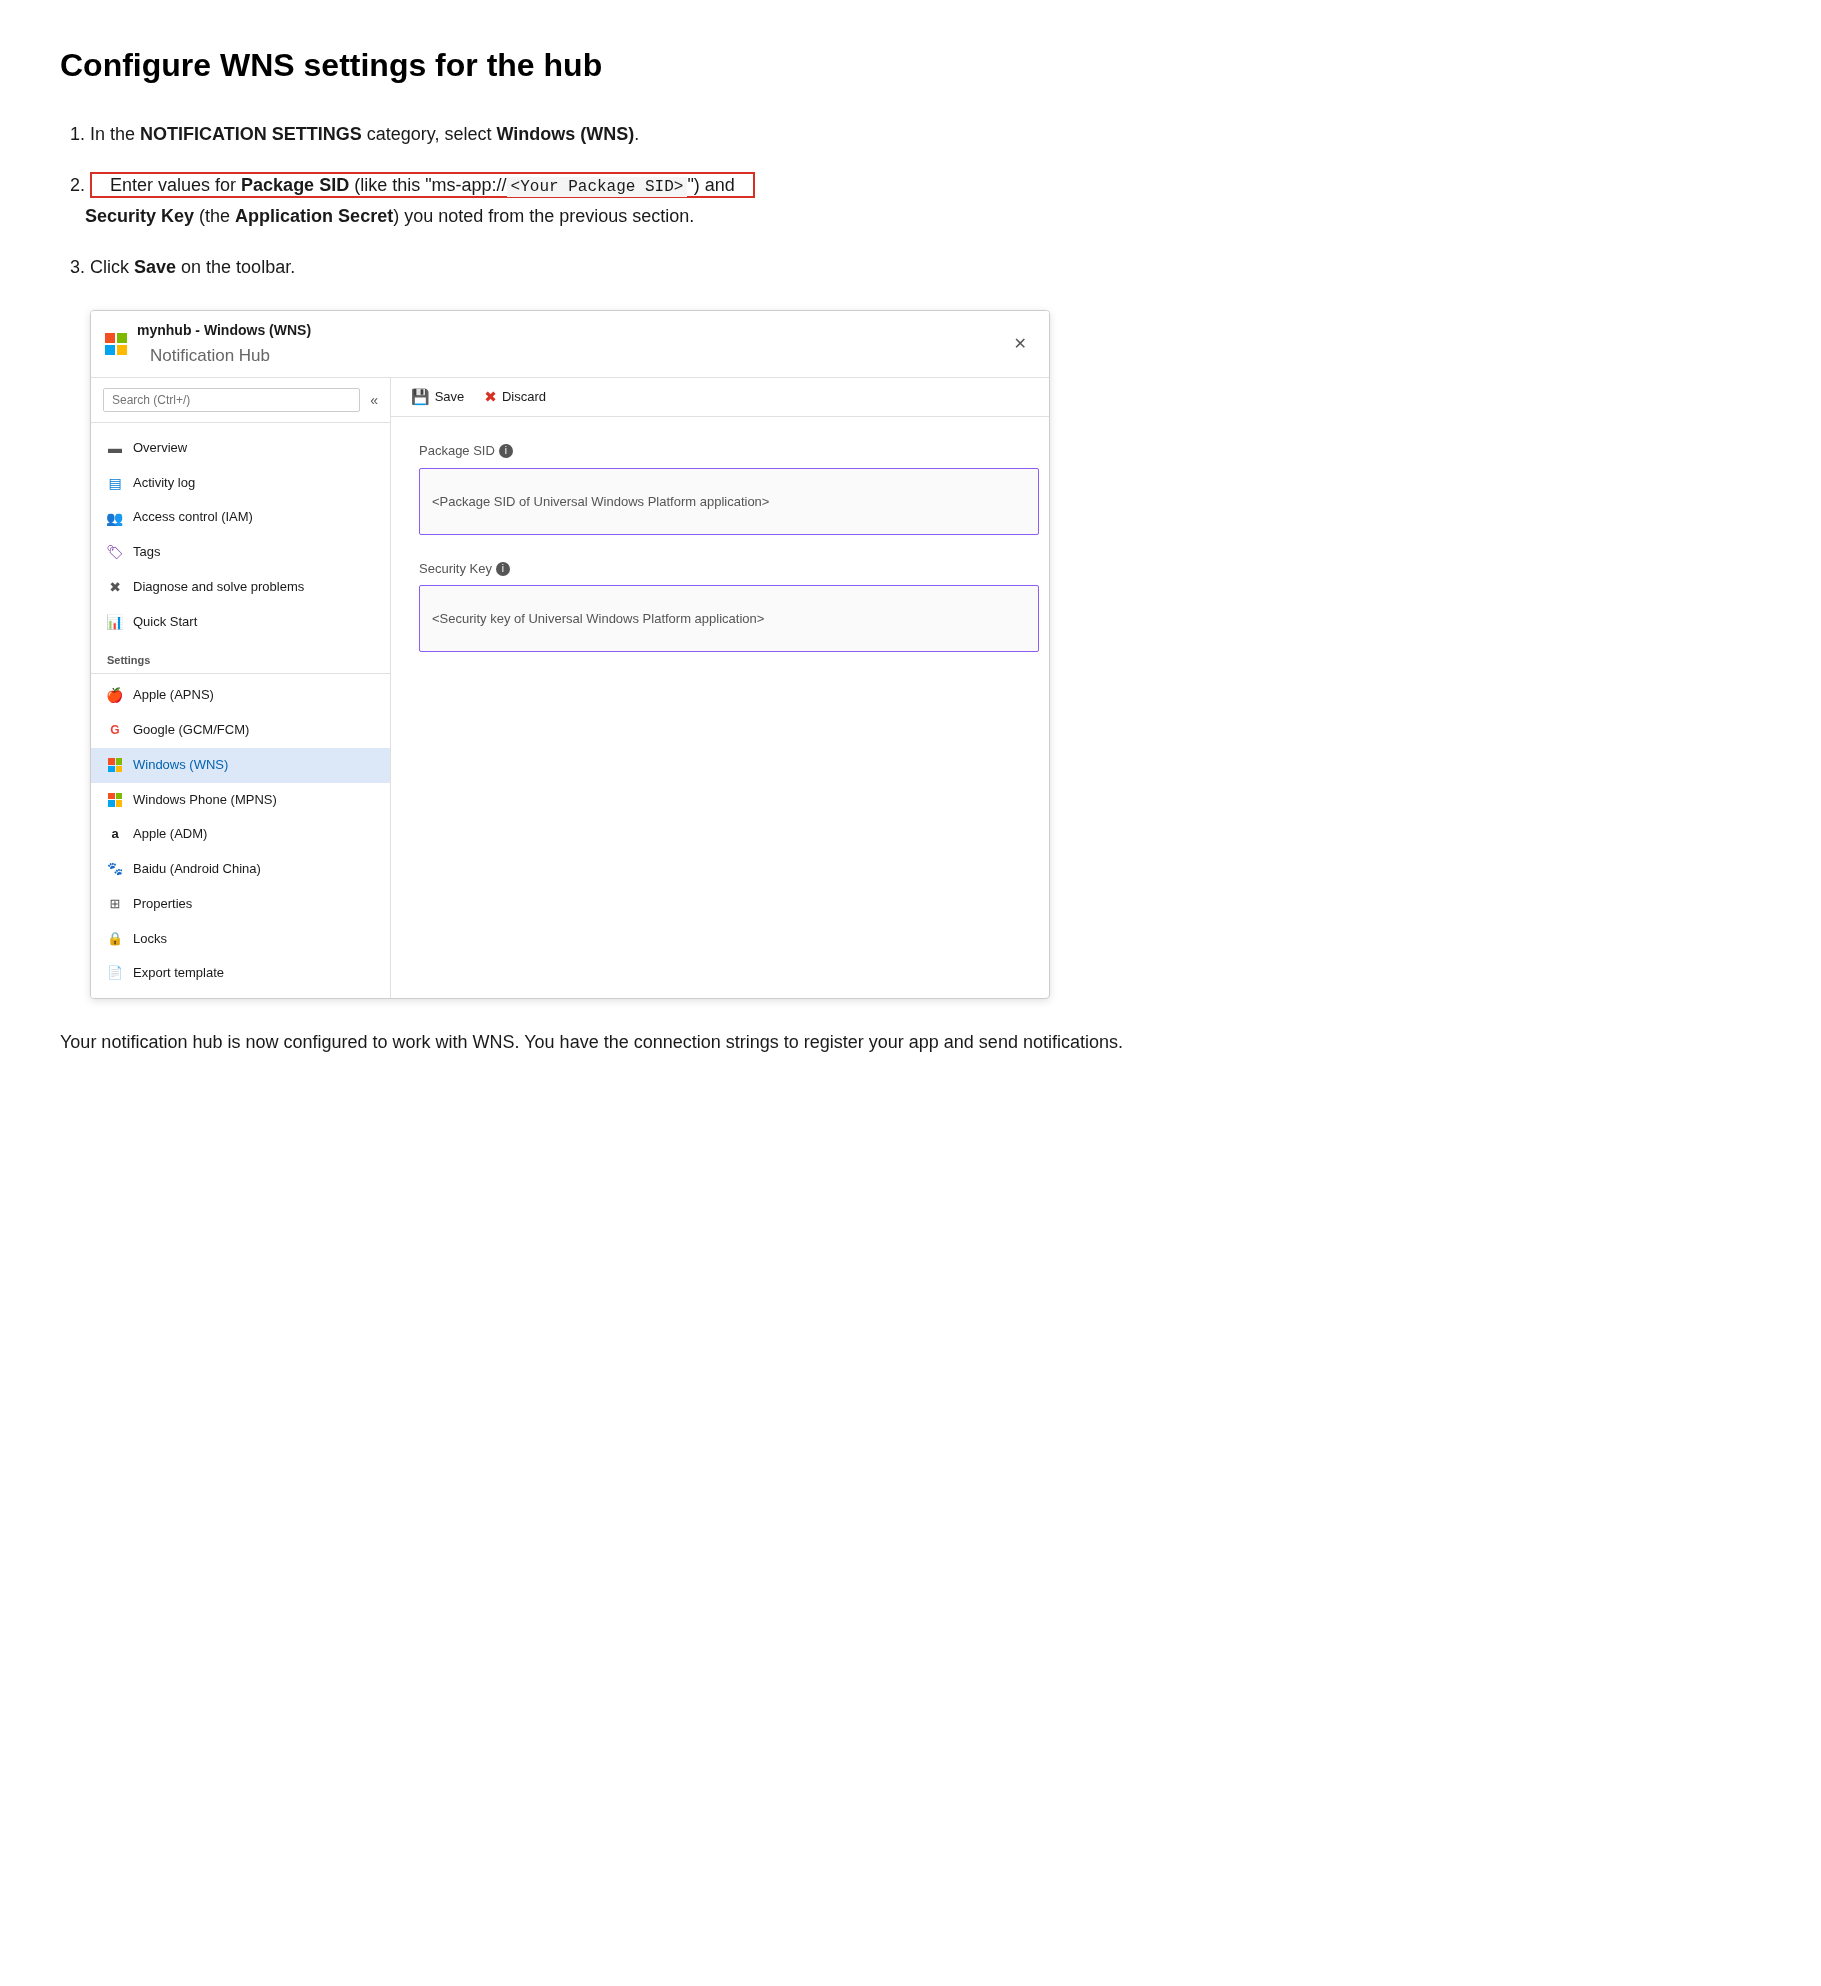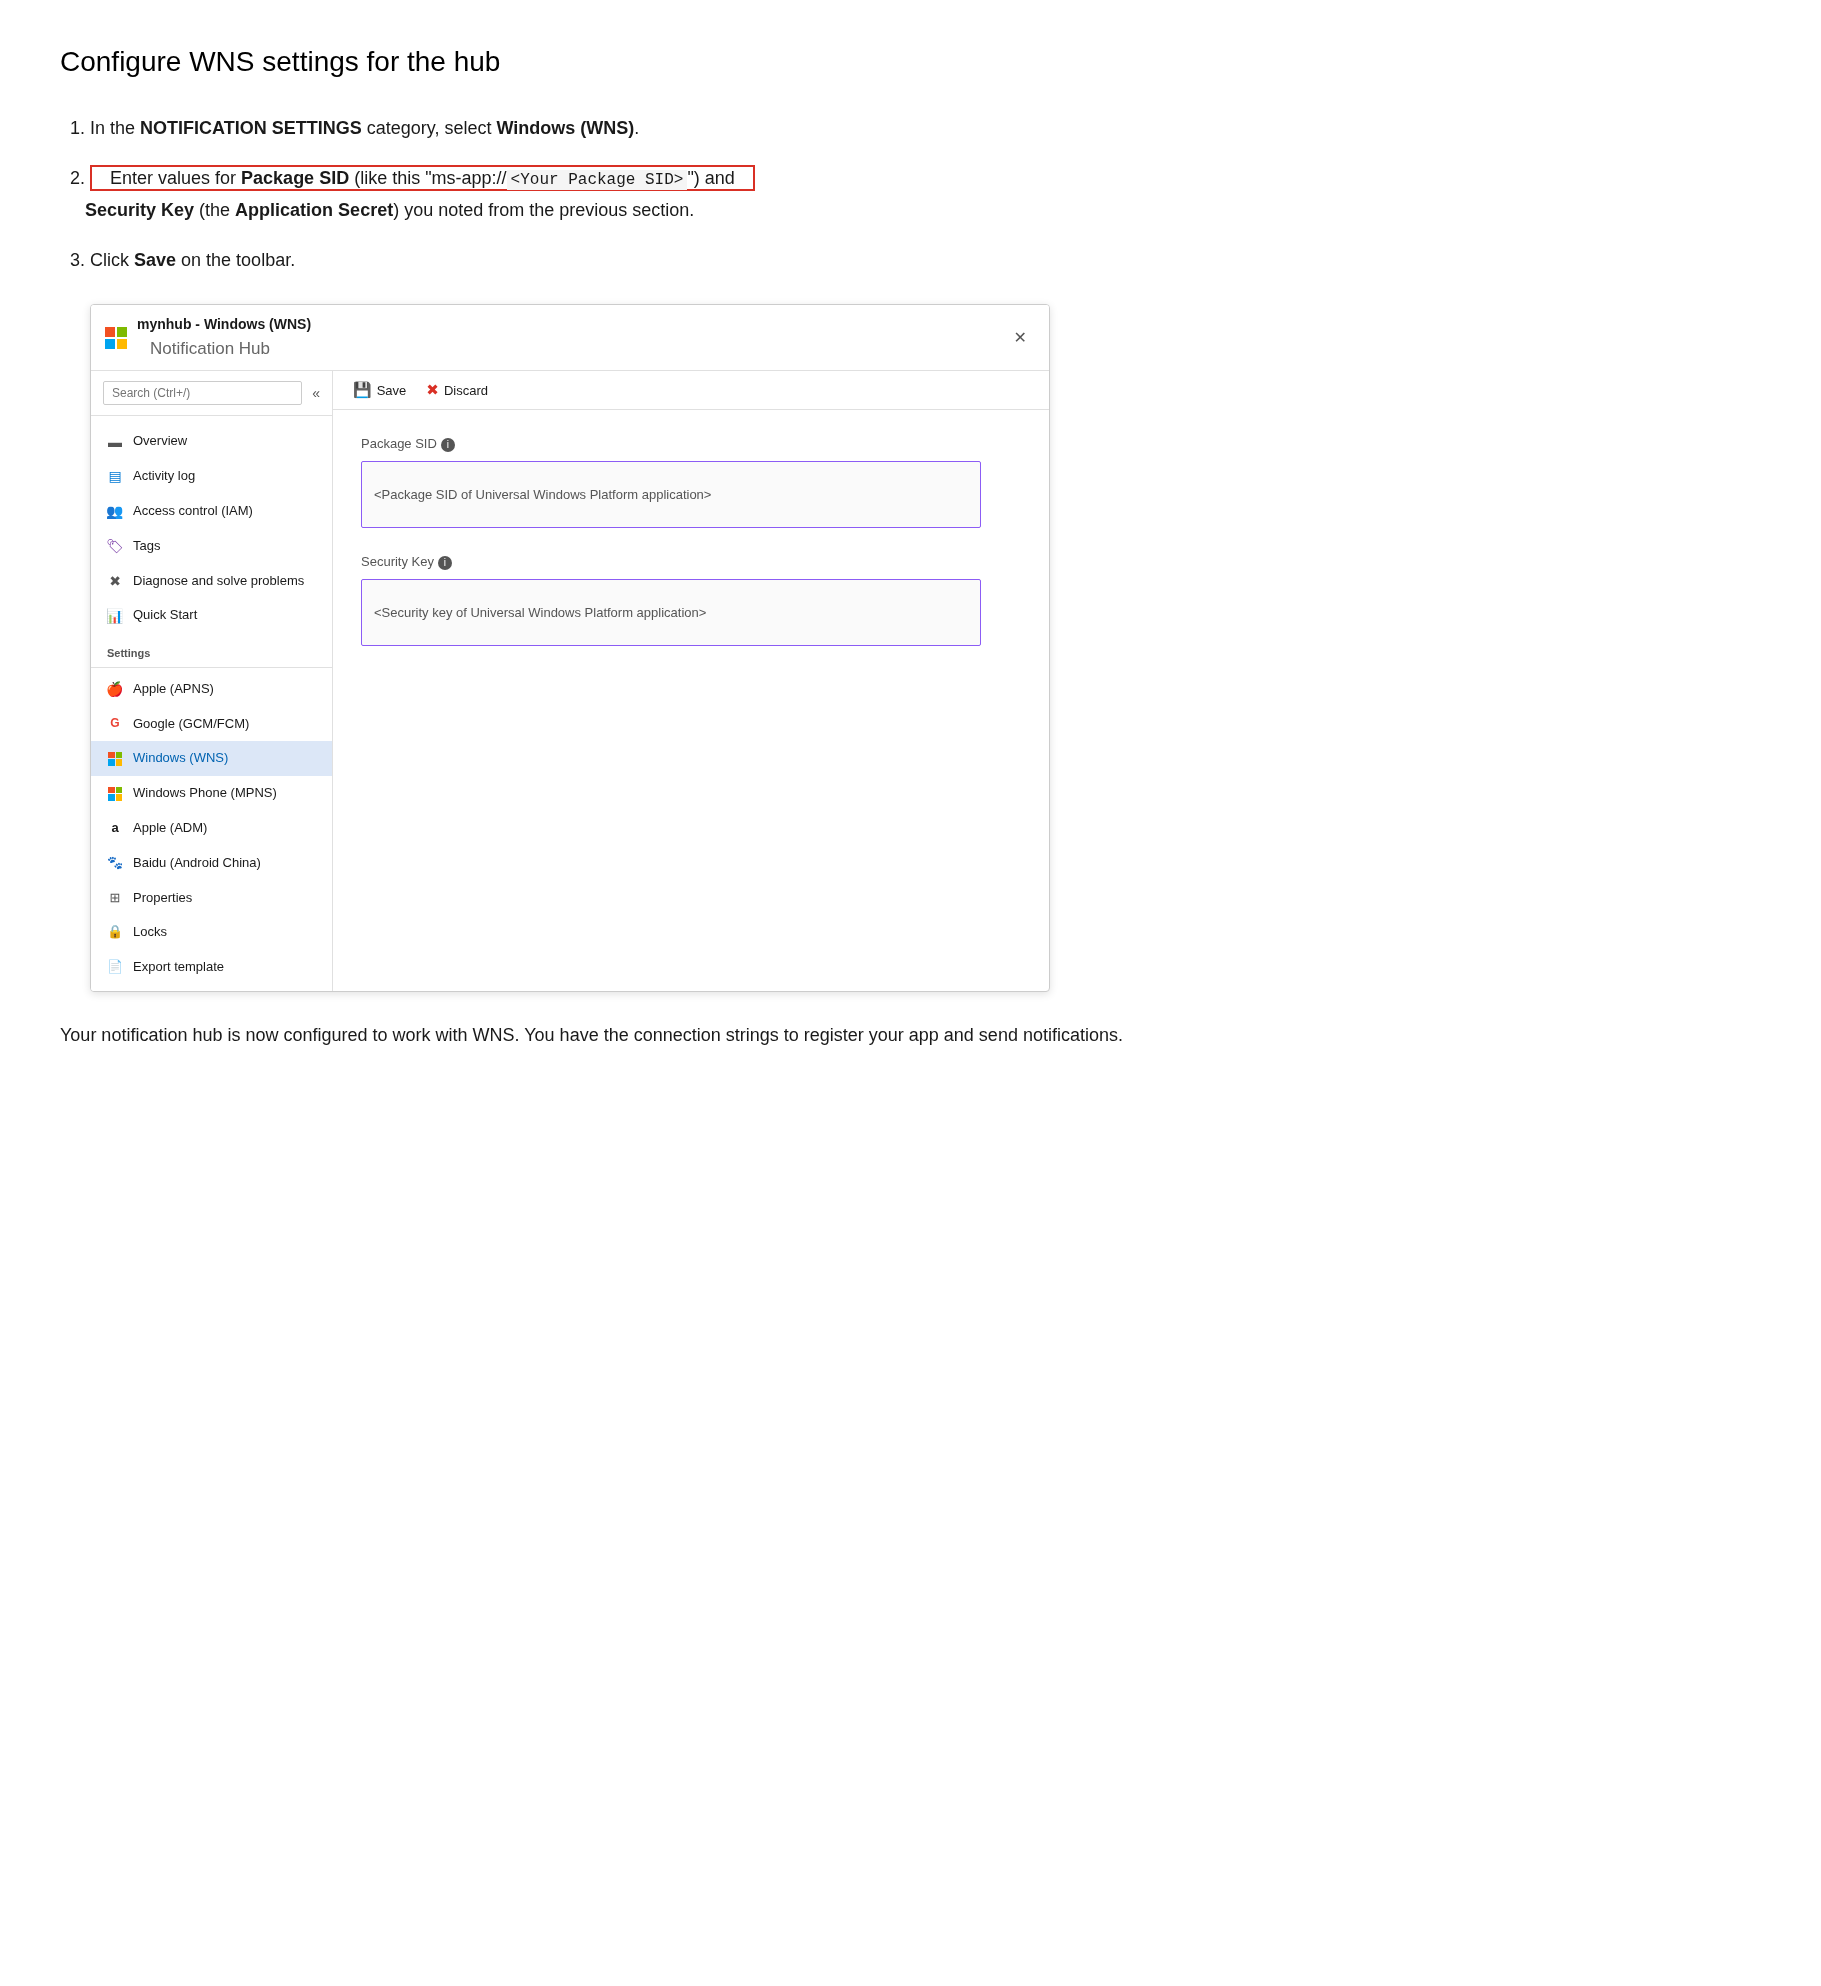--- a/index.html
+++ b/index.html
@@ -7,22 +7,22 @@
       font-family: -apple-system, BlinkMacSystemFont, 'Segoe UI', sans-serif;
       background: #fff;
       color: #1a1a1a;
       padding: 40px 60px;
       font-size: 18px;
       line-height: 1.6;
       max-width: 1821px;
     }
 
     h1 {
-      font-size: 28px;
-      font-weight: 400;
+      font-size: 32px;
+      font-weight: 700;
       margin-bottom: 28px;
       color: #000;
     }
 
     .step {
       margin-bottom: 20px;
       padding-left: 10px;
     }
 
     .step-text {
@@ -105,21 +105,21 @@
     }
 
     
     .window-body {
       display: flex;
       height: 620px;
     }
 
     
     .sidebar {
-      width: 242px;
+      width: 300px;
       border-right: 1px solid #e0e0e0;
       background: #fff;
       display: flex;
       flex-direction: column;
       flex-shrink: 0;
     }
 
     .sidebar-search {
       padding: 10px 12px;
       border-bottom: 1px solid #e0e0e0;

